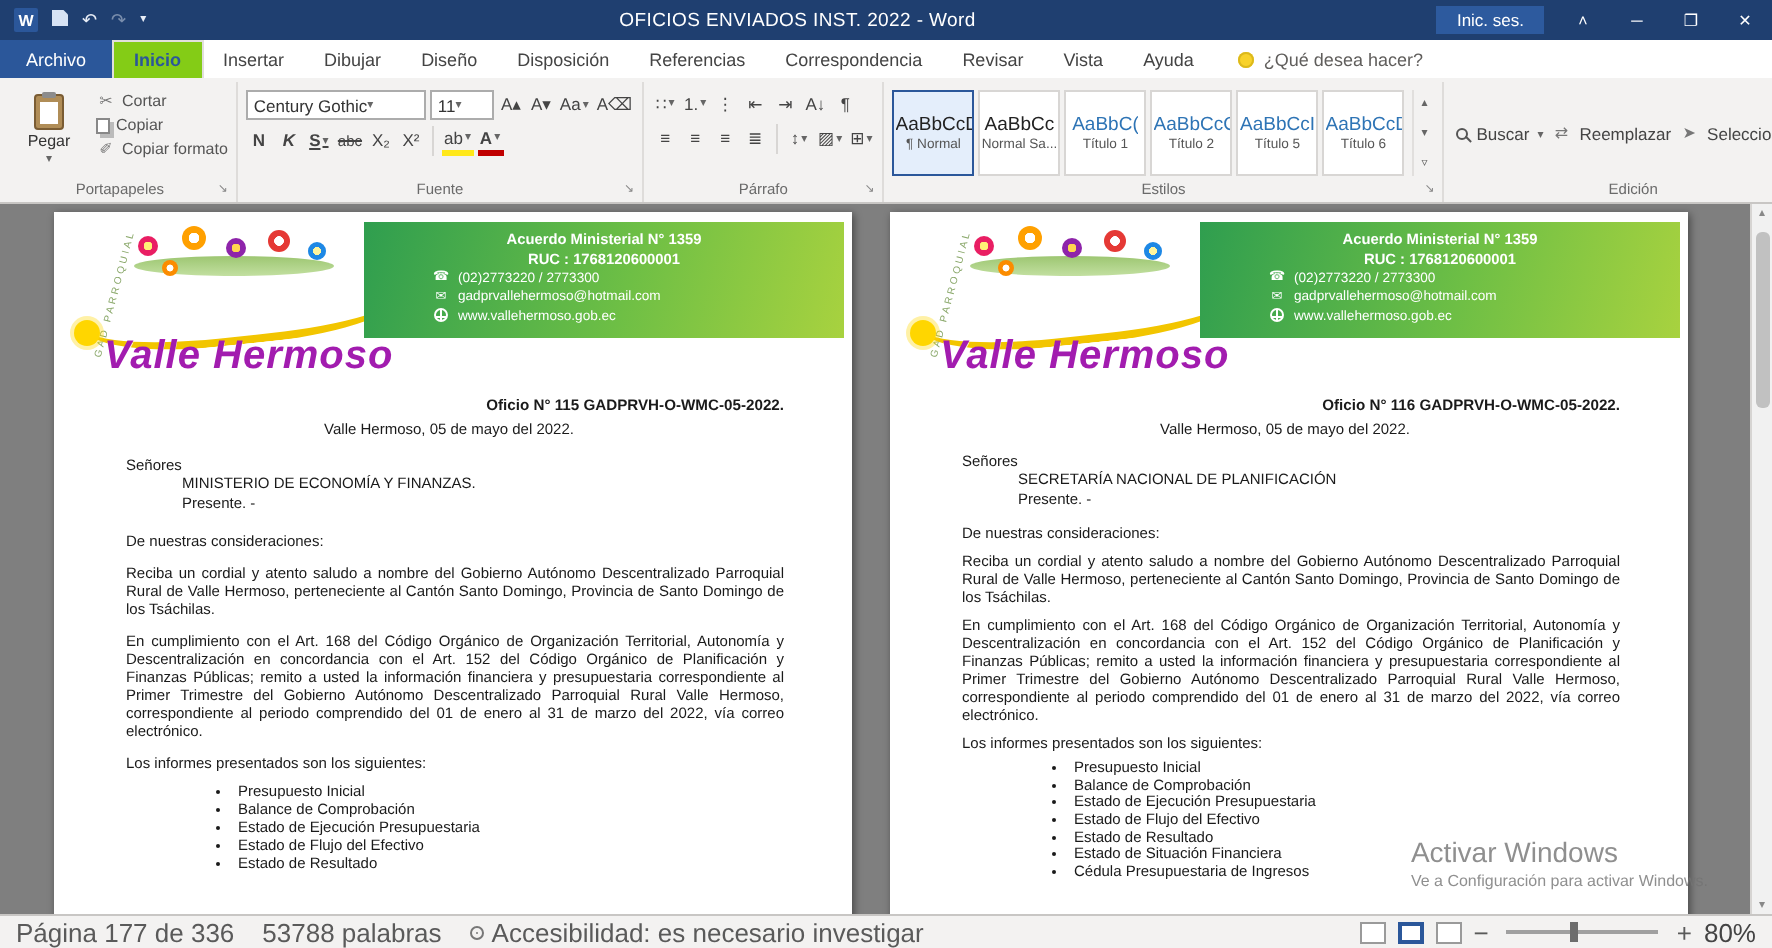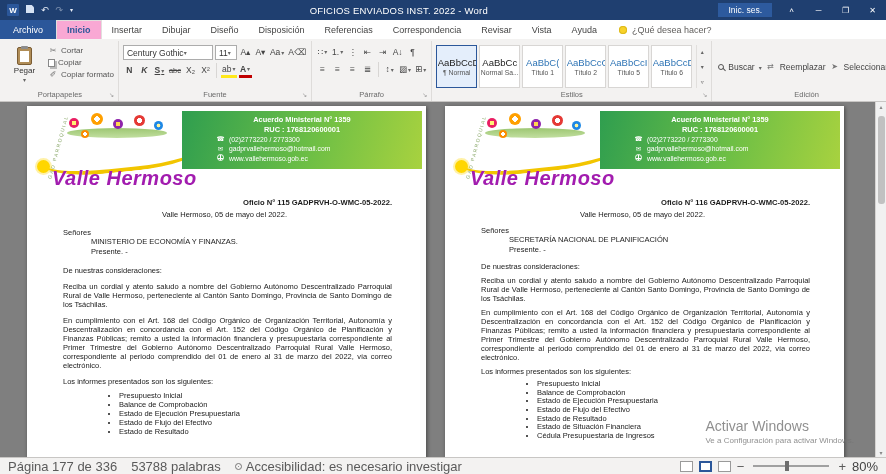--- a/index.html
+++ b/index.html
@@ -17,21 +17,21 @@
 .floppy{display:inline-block;width:8px;height:8px;background:#d7e3f4;clip-path:polygon(0 0,72% 0,100% 28%,100% 100%,0 100%);}
 .title{flex:1;text-align:center;font-size:9.5px;white-space:nowrap;overflow:hidden;letter-spacing:.2px;}
 .signin{background:#2d5a9e;border:none;color:#fff;font-size:8.5px;padding:2px 10px;margin-right:6px;font-family:inherit;}
 .winctl{display:flex;height:100%;}
 .wbtn{width:27px;height:100%;display:flex;align-items:center;justify-content:center;font-size:8px;color:#fff;}
 
 
 .tabrow{height:19px;background:#fff;display:flex;align-items:stretch;font-size:9px;color:#444;flex:0 0 auto;}
 .tab{padding:0 10px;display:flex;align-items:center;white-space:nowrap;}
 .tab.filetab{background:#2b579a;color:#fff;padding:0 13px;}
-.tab.active{background:#f9a8d4;color:#2b579a;font-weight:bold;border:1px solid #e1dfdd;border-bottom:none;}
+.tab.active{background:#84cc16;color:#2b579a;font-weight:bold;border:1px solid #e1dfdd;border-bottom:none;}
 .searchhint{display:flex;align-items:center;gap:5px;color:#605e5c;padding:0 12px;}
 .bulb{width:8px;height:8px;border-radius:50%;background:#f8d22a;box-shadow:inset 0 0 0 1px #dcb91c;}
 
 
 .ribbon{height:63px;background:#f3f2f1;border-bottom:1px solid #c8c6c4;display:flex;padding:2px 2px 0;flex:0 0 auto;}
 .rgroup{display:flex;flex-direction:column;border-right:1px solid #dedcda;padding:1px 4px 0;position:relative;}
 .rgc{flex:1;display:flex;}
 .glabel{height:13px;display:flex;align-items:center;justify-content:center;font-size:7.5px;color:#6a6a6a;position:relative;padding:0 9px;white-space:nowrap;}
 .launcher{position:absolute;right:0;bottom:3px;font-size:6px;color:#8a8a8a;line-height:1;}
 .paste{width:37px;display:flex;flex-direction:column;align-items:center;justify-content:center;gap:1px;font-size:8px;color:#333;}
@@ -40,21 +40,21 @@
 .clipboard::after{content:"";position:absolute;top:-2px;left:3px;right:3px;height:3px;background:#8c8c8c;border-radius:1px;}
 .caret{font-size:6px;color:#666;}
 .minicol{display:flex;flex-direction:column;justify-content:flex-start;gap:3px;padding:4px 0 0 5px;}
 .mini{display:flex;align-items:center;gap:3px;font-size:8px;color:#555;white-space:nowrap;}
 .mic{font-size:8px;color:#777;width:10px;text-align:center;line-height:1;}
 .copy-ic{width:7px;height:8px;border:1px solid #888;background:#fff;box-shadow:2px 2px 0 0 #bbb;display:inline-block;}
 .col{flex-direction:column;gap:3px;padding-top:3px;}
 .row{display:flex;align-items:center;gap:2px;}
 .combo{height:15px;border:1px solid #acacac;background:#fff;display:flex;align-items:center;justify-content:flex-start;font-size:8.5px;padding:0 3px;color:#333;white-space:nowrap;}
 .fname{width:90px;}
-.fsize{width:22px;}
+.fsize{width:32px;}
 .fbtn{min-width:13px;height:14px;display:flex;align-items:center;justify-content:center;font-size:8.5px;color:#444;padding:0 1px;gap:1px;white-space:nowrap;line-height:1;}
 .bold{font-weight:bold;}
 .ital{font-style:italic;font-weight:bold;}
 .unde{text-decoration:underline;font-weight:bold;}
 .strik{text-decoration:line-through;font-size:7.5px;}
 .hl{border-bottom:3px solid #ffe81a;}
 .fcol{border-bottom:3px solid #c00000;font-weight:bold;}
 .sep{width:1px;height:15px;background:#d8d6d4;margin:0 2px;}
 .g-styles .rgc{gap:2px;padding-top:3px;}
 .stylecard{width:41px;border:1px solid #d8d6d4;background:#fff;display:flex;flex-direction:column;align-items:center;justify-content:center;gap:1px;padding:2px 1px;}

